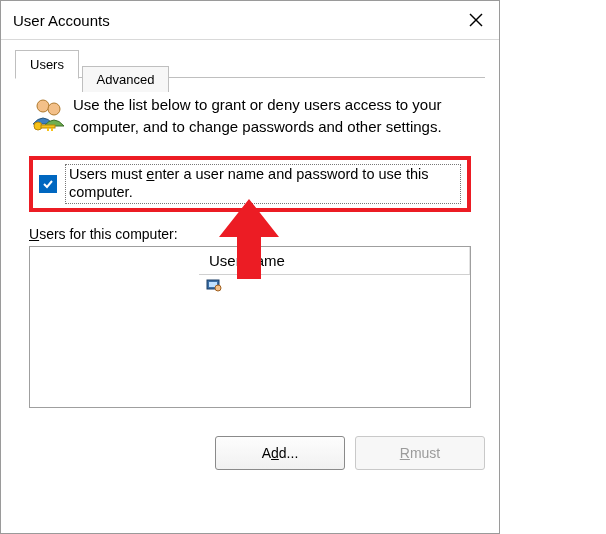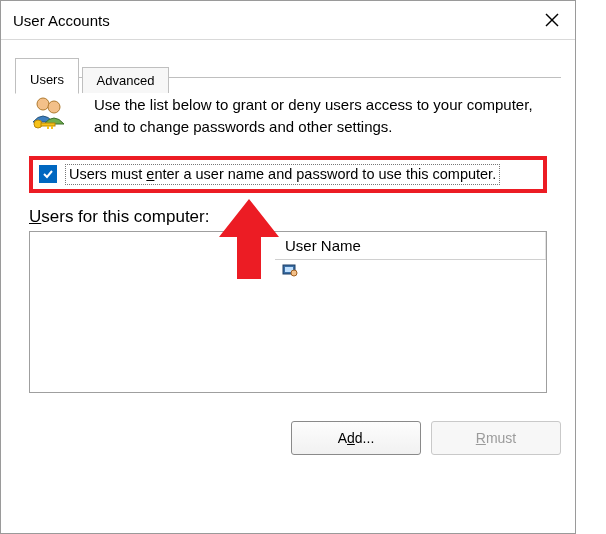--- a/index.html
+++ b/index.html
@@ -5,21 +5,21 @@
   html, body {
     margin: 0;
     padding: 0;
     font-family: "Segoe UI", Tahoma, sans-serif;
     font-size: 13px;
     background: #ffffff;
     color: #000;
   }
   .window {
     box-sizing: border-box;
-    width: 576px;
+    width: 500px;
     height: 534px;
     border: 1px solid #9a9a9a;
     position: relative;
     background: #ffffff;
   }
   
   .titlebar {
     height: 38px;
     display: flex;
     align-items: center;
@@ -56,43 +56,43 @@
   .tab {
     display: inline-block;
     position: relative;
     padding: 5px 14px 5px 14px;
     font-size: 13px;
     border: 1px solid #bfbfbf;
     border-bottom: none;
     background: #ffffff;
     z-index: 1;
     margin-right: -1px;
-    top: 9px;
+    top: 15px;
   }
   .tab.active {
     z-index: 2;
-    top: 8px;
-    padding-top: 13px;
+    top: 0px;
+    padding-top: 6px;
     padding-bottom: 6px;
     border-bottom: 1px solid #ffffff;
   }
   .tab.inactive {
     background: #f7f7f7;
   }
 
   .tab-body {
     margin: 0 14px 0 14px;
     padding: 16px 14px 12px 14px;
   }
 
   
   .intro {
     display: flex;
-    align-items: flex-start;
-    gap: 25px;
+    align-items: center;
+    gap: 4px;
     margin-bottom: 18px;
   }
   .intro .icon {
     width: 40px; height: 40px;
     flex: 0 0 40px;
   }
   .intro-text {
     font-size: 15px;
     line-height: 1.45;
   }
@@ -127,21 +127,21 @@
   .red-arrow {
     position: absolute;
     left: 218px;
     top: 198px;
     width: 60px;
     height: 80px;
     pointer-events: none;
   }
 
   .section-label {
-    font-size: 17px;
+    font-size: 14px;
     margin: 14px 0 4px 0;
   }
   .section-label .ul { text-decoration: underline; }
 
   
   .listview {
     border: 1px solid #9f9f9f;
     height: 160px;
     background: #ffffff;
     display: flex;

